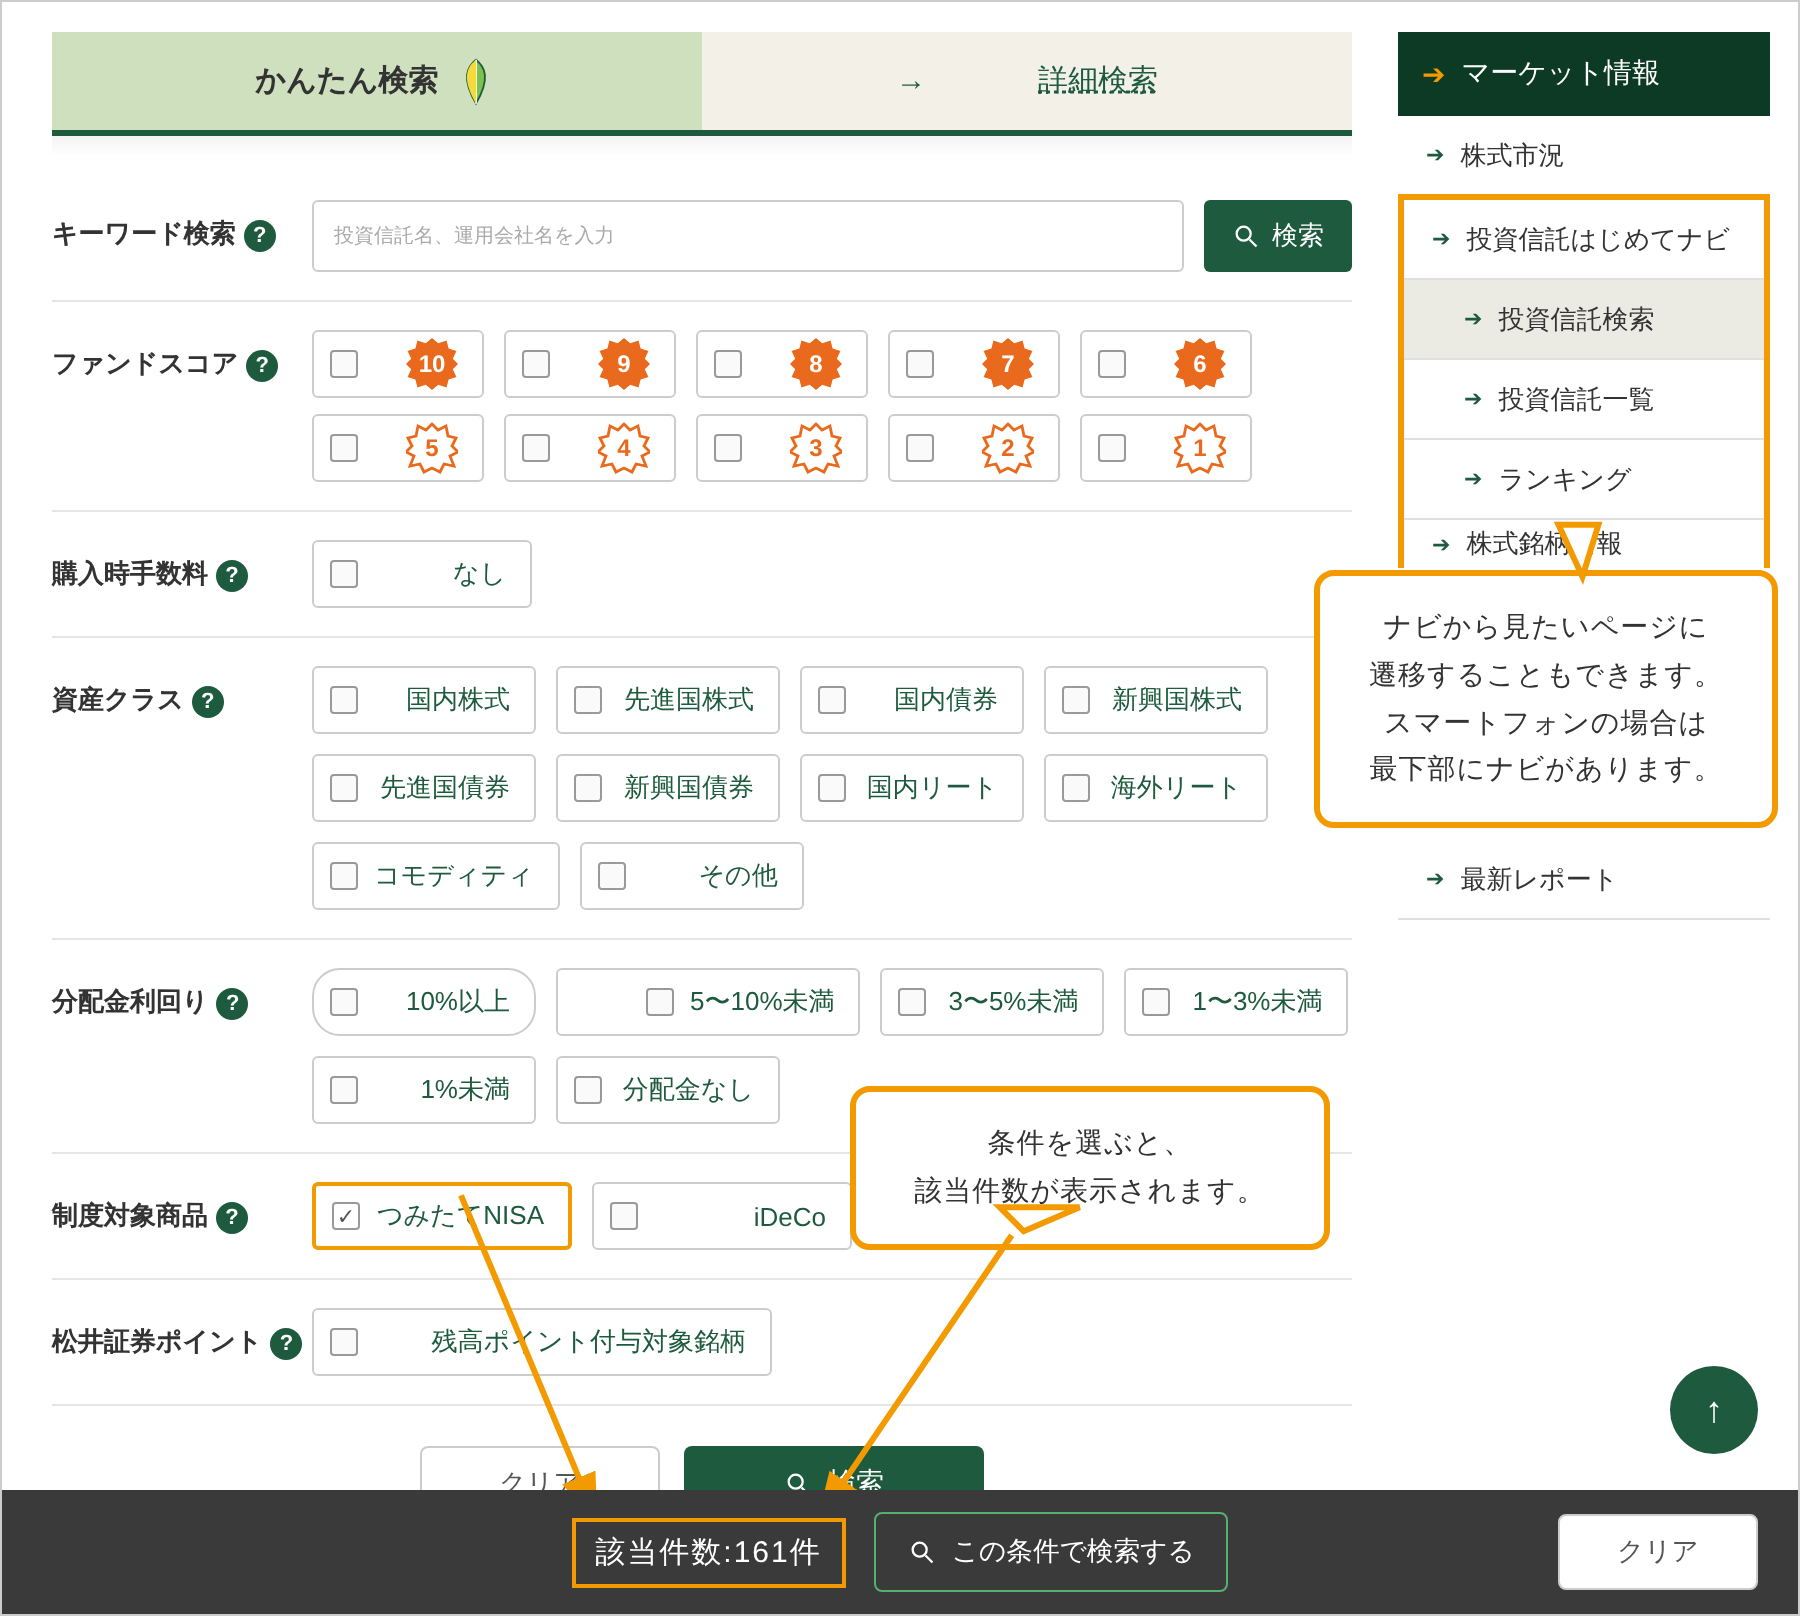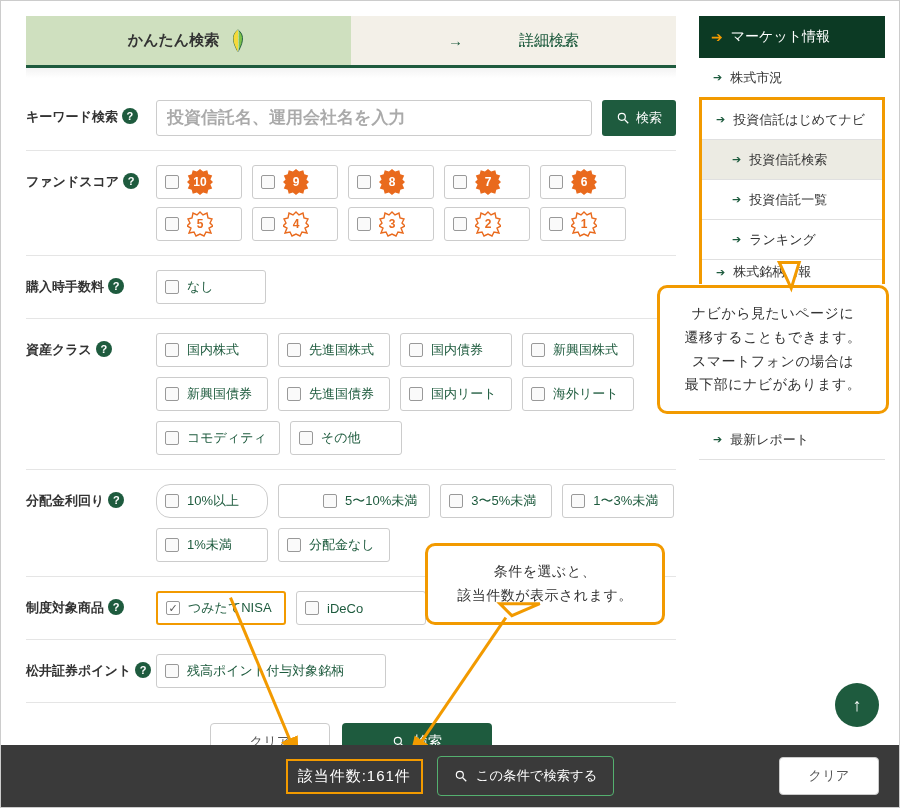--- a/index.html
+++ b/index.html
@@ -75,42 +75,41 @@
   padding:14px 0;
   border-bottom:1px solid #e5e5e5;
   align-items:flex-start;
 }
 .row:last-of-type{border-bottom:none;}
 .label{
   width:130px;
   padding-top:8px;
   font-weight:bold;
   display:flex;
-  align-items:flex-start;
+  align-items:flex-end;
   gap:4px;
 }
 .help{
   display:inline-flex;
   align-items:center;justify-content:center;
   width:16px;height:16px;
   border-radius:50%;
   background:var(--green);
   color:#fff;
   font-size:11px;
   font-weight:bold;
 }
 .controls{flex:1;display:flex;flex-wrap:wrap;gap:10px;}
 .textinput{
   flex:1;
   height:36px;
   border:1px solid var(--border);
   border-radius:3px;
   padding:0 10px;
-  font-size:17px;
-  font-weight:bold;
+  font-size:10px;
 }
 .textinput::placeholder{color:#aaa;}
 .btn-search{
   height:36px;
   background:var(--green);
   color:#fff;
   border:none;
   border-radius:3px;
   padding:0 14px;
   font-size:13px;
@@ -118,21 +117,21 @@
   cursor:pointer;
 }
 
 .pill{
   display:flex;align-items:center;gap:8px;
   border:1px solid var(--border);
   border-radius:3px;
   height:34px;
   padding:0 12px 0 8px;
   min-width:86px;
-  justify-content:flex-start;
+  justify-content:space-between;
   background:#fff;
   cursor:pointer;
   color:var(--link);
 }
 .pill .chk{
   width:14px;height:14px;
   border:1px solid #999;
   border-radius:2px;
   flex-shrink:0;
   background:#fafafa;
@@ -417,25 +416,25 @@
           <div class="pill" style="min-width: 112px;">
             <span class="chk"></span>
             <span>国内債券</span>
           </div>
           <div class="pill" style="min-width: 112px;">
             <span class="chk"></span>
             <span>新興国株式</span>
           </div>
           <div class="pill" style="min-width: 112px;">
             <span class="chk"></span>
+            <span>先進国債券</span>
+          </div>
+          <div class="pill" style="min-width: 112px;">
+            <span class="chk"></span>
             <span>新興国債券</span>
-          </div>
-          <div class="pill" style="min-width: 112px;">
-            <span class="chk"></span>
-            <span>先進国債券</span>
           </div>
           <div class="pill" style="min-width: 112px;">
             <span class="chk"></span>
             <span>国内リート</span>
           </div>
           <div class="pill" style="min-width: 112px;">
             <span class="chk"></span>
             <span>海外リート</span>
           </div>
           <div class="pill" style="min-width: 112px;">

